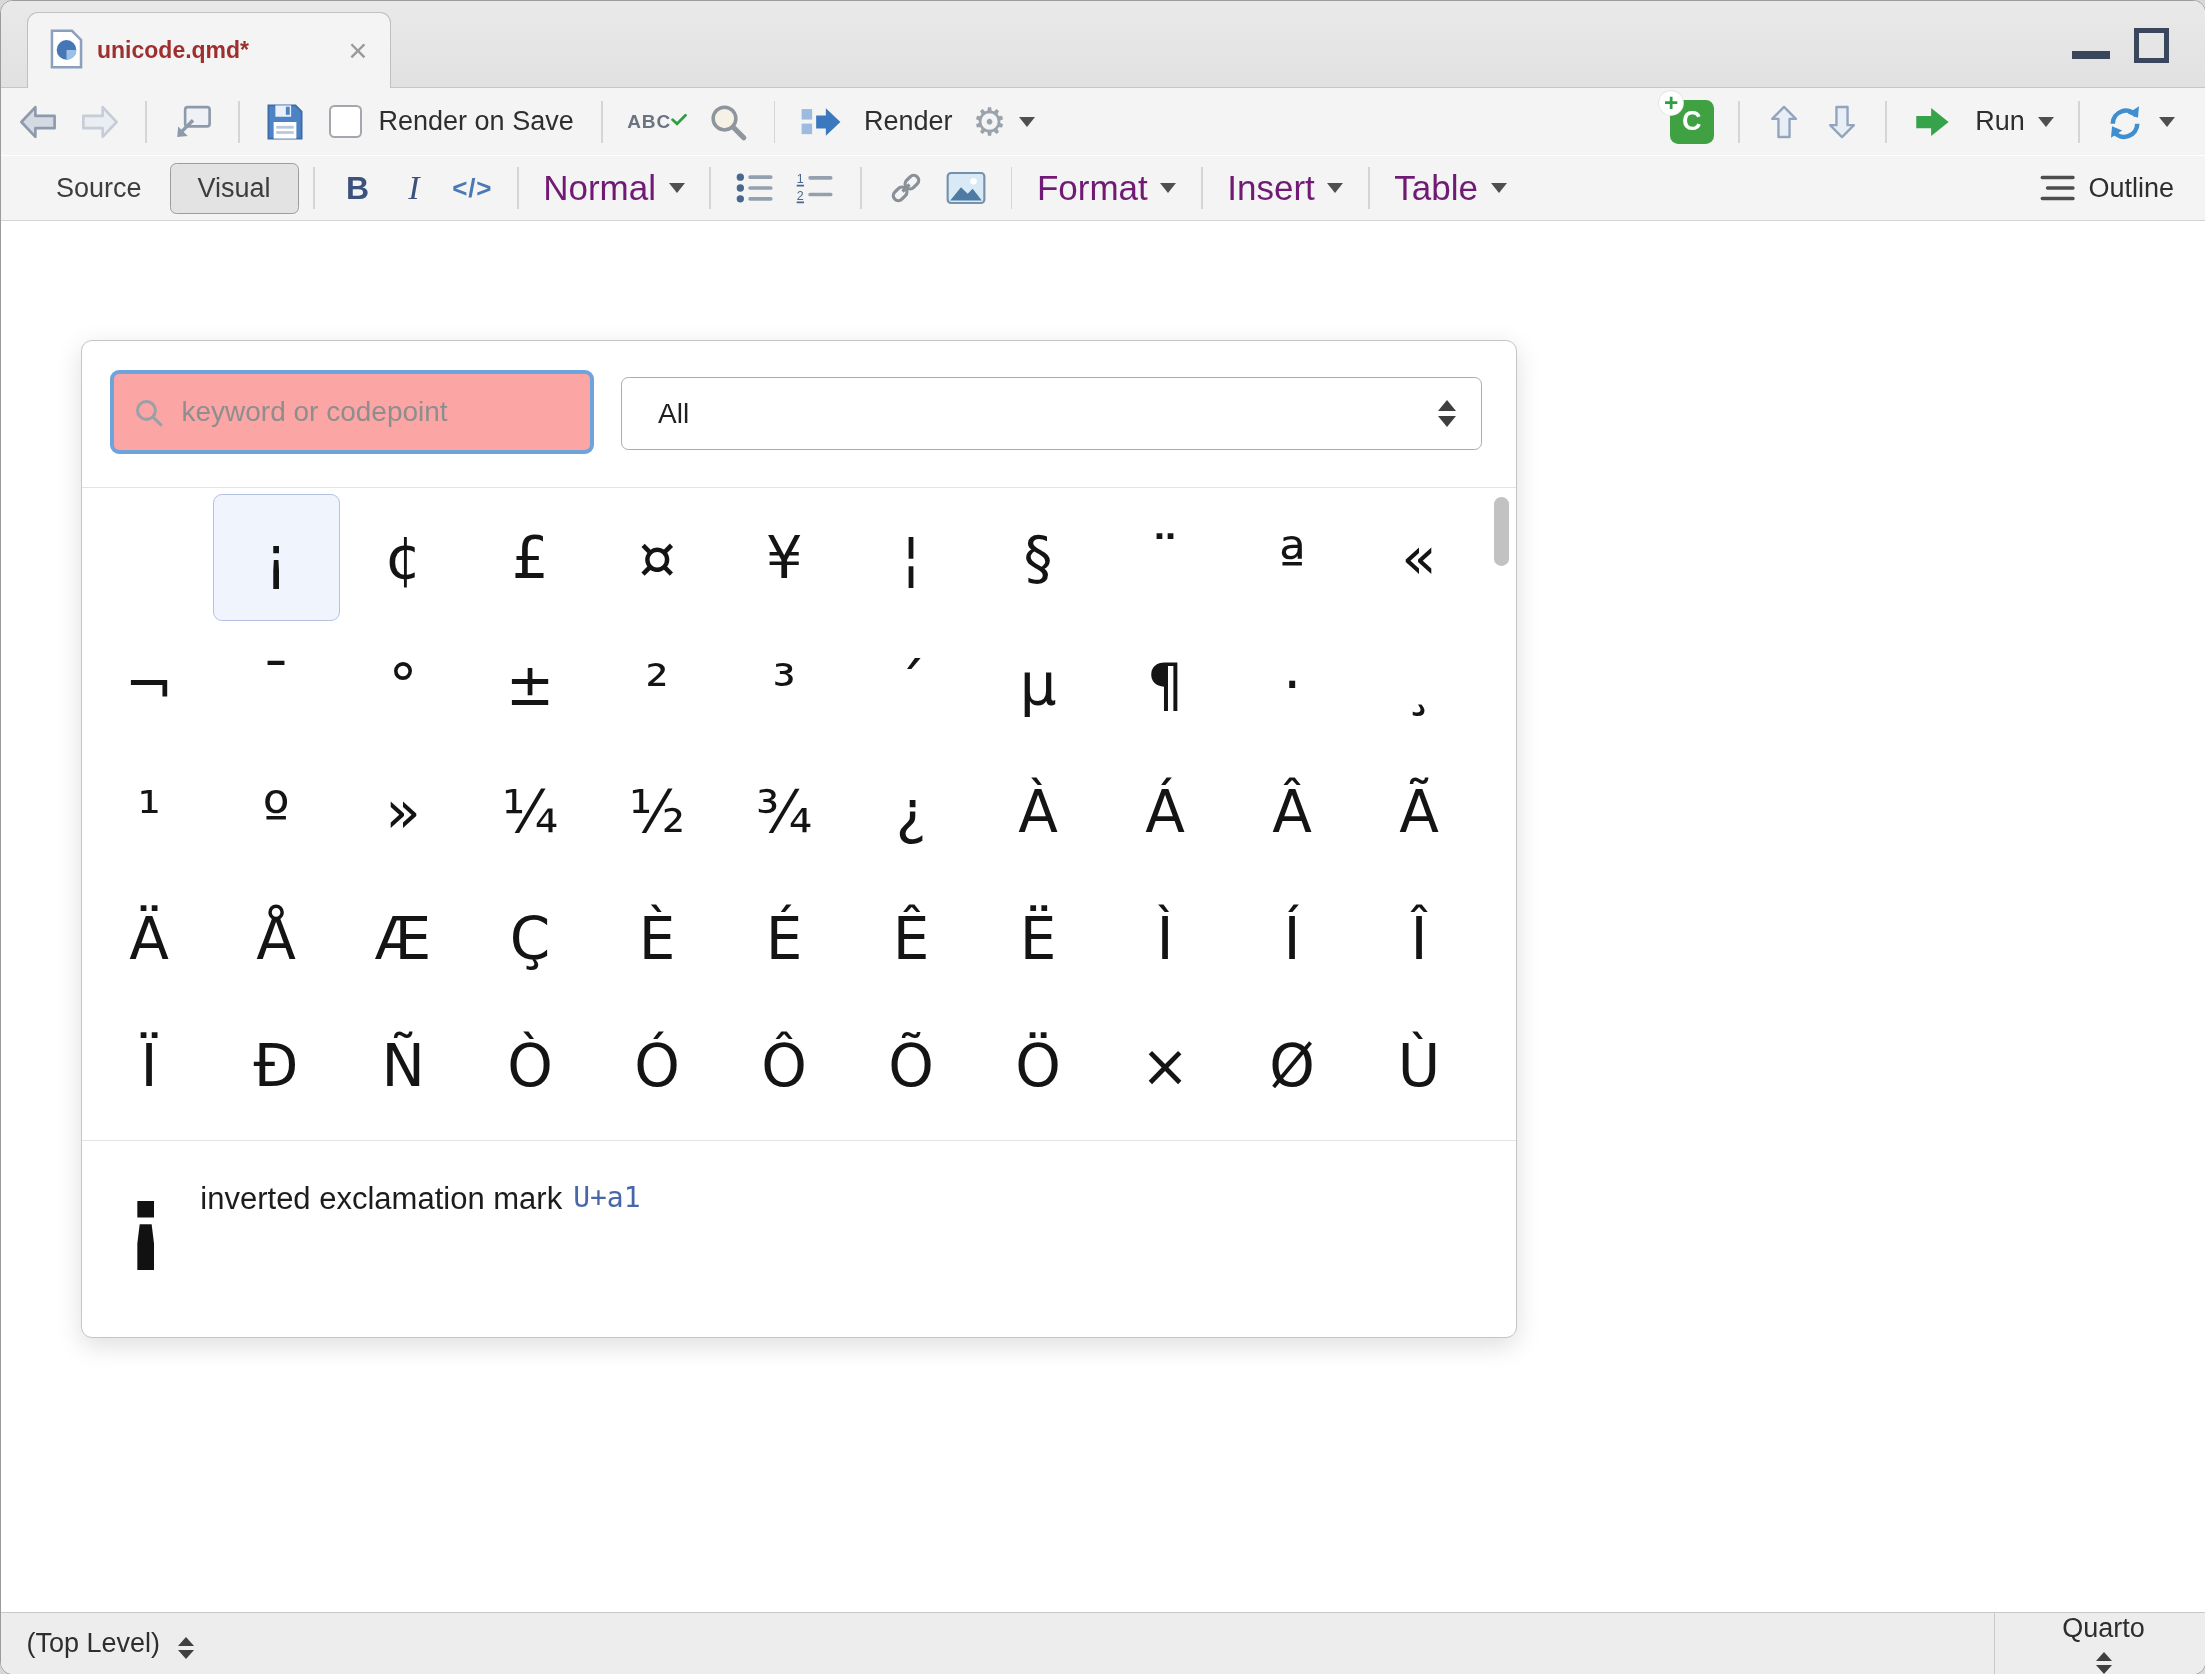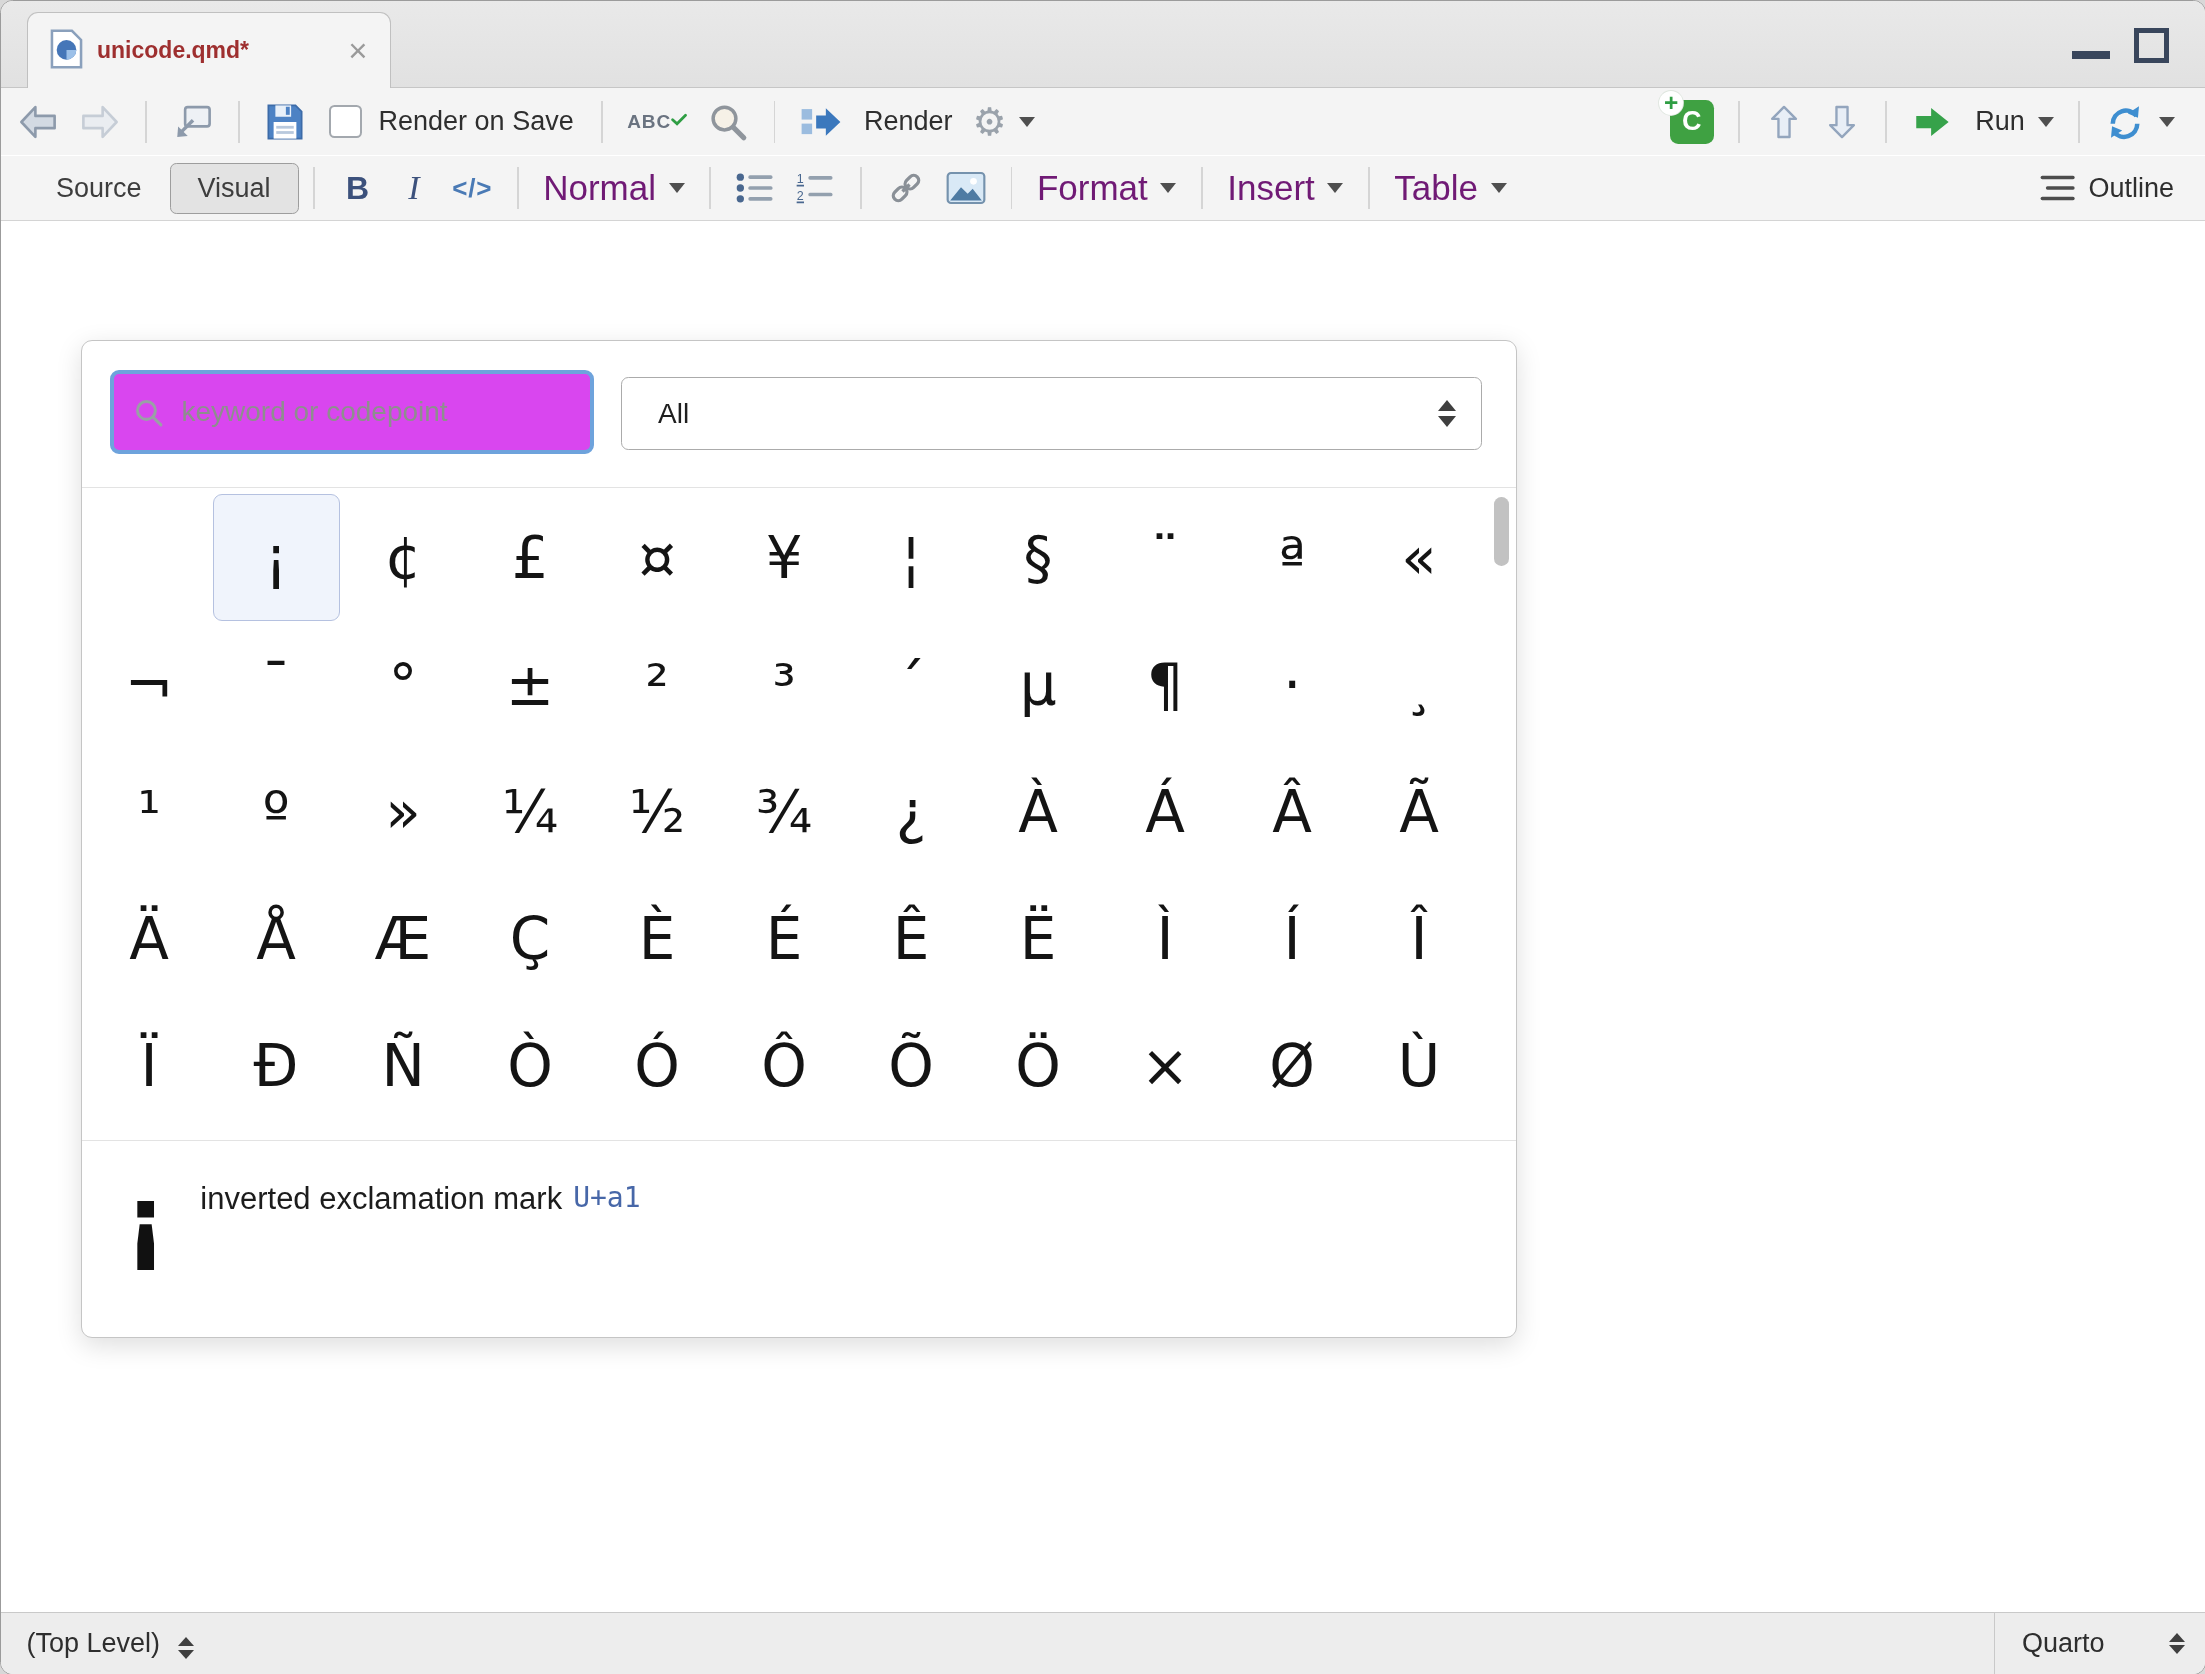--- a/index.html
+++ b/index.html
@@ -86,21 +86,21 @@
 
   
   .popup{
     position:absolute;left:80px;top:119px;width:1436px;height:998px;
     background:#fff;border:1.8px solid #c5c5c5;border-radius:11px;
     box-shadow:0 7.3px 25.5px rgba(0,0,0,0.13);box-sizing:border-box;
   }
   .picker-head{position:absolute;left:0;right:0;top:0;height:146px;}
   .search-box{
     position:absolute;left:28px;top:29px;width:484px;height:84px;
-    border:4.5px solid var(--search-focus,#6ea3dc);border-radius:9px;background:#d946ef;
+    border:4.5px solid var(--search-focus,#6ea3dc);border-radius:9px;background:#fca5a5;
     display:flex;align-items:center;padding:0 18px;box-sizing:border-box;
   }
   .search-box input{
     border:none;outline:none;font-size:28px;color:#333;flex:1;margin-left:14.5px;
     font-family:"Liberation Sans",sans-serif;background:transparent;
   }
   .search-box input::placeholder{color:#8e8e8e;}
   .cat-select{
     position:absolute;left:539px;top:36px;width:861px;height:73px;
     border:1.8px solid #ababab;border-radius:7.3px;background:#fff;cursor:pointer;
@@ -145,21 +145,21 @@
   
   .statusbar{
     position:absolute;left:0;right:0;bottom:0;height:62px;background:#ededed;
     border-top:1.8px solid #c9c9c9;display:flex;align-items:center;
     font-size:27px;color:#2e2e2e;box-sizing:border-box;
   }
   .status-left{display:flex;align-items:flex-end;gap:18px;padding-left:25.5px;cursor:pointer;}
   .status-right{
     margin-left:auto;width:211px;height:100%;border-left:1.8px solid #c9c9c9;
     display:flex;align-items:center;justify-content:space-between;
-    padding:0 20px 0 27px;box-sizing:border-box;cursor:pointer;
+    padding:0 20px 0 27px;box-sizing:border-box;cursor:pointer;flex-direction:column;
   }
   .status-left .tri-up,.status-right .tri-up{border-left-width:8.2px;border-right-width:8.2px;border-bottom-width:9px;}
   .status-left .tri-down,.status-right .tri-down{border-left-width:8.2px;border-right-width:8.2px;border-top-width:9px;margin-top:3.6px;}
 </style>
 </head>
 <body>
 
 <div class="window">
 
   <div class="tabbar">

